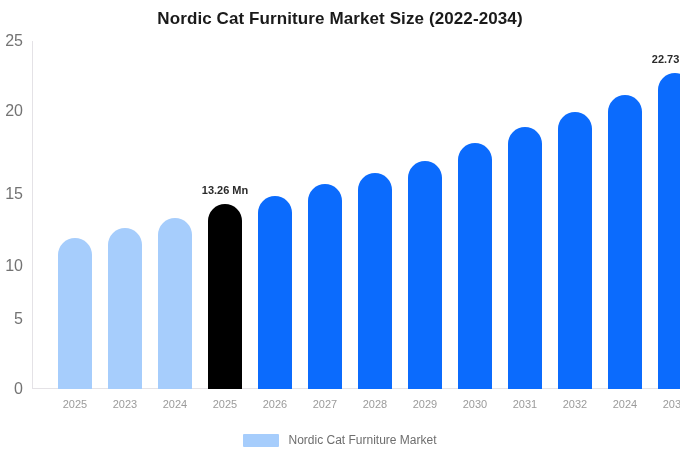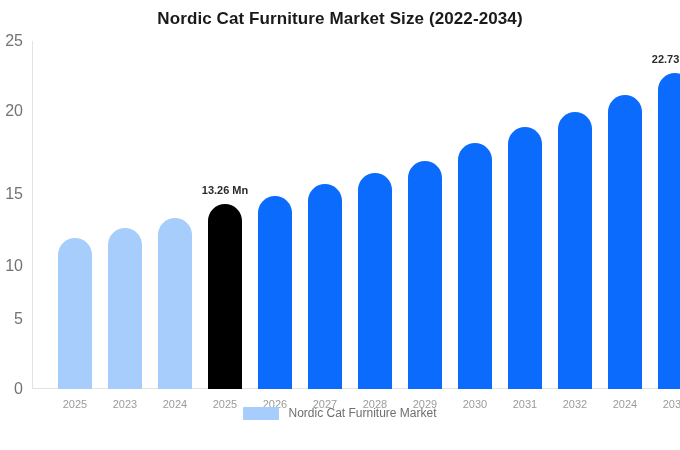--- a/index.html
+++ b/index.html
@@ -108,21 +108,21 @@
     width: 50px;
     text-align: center;
     font-size: 11px;
     color: #9b9b9b;
   }
 
   
   .legend {
     position: absolute;
     left: 0;
-    bottom: 30px;
+    bottom: 3px;
     width: 680px;
     display: flex;
     align-items: center;
     justify-content: center;
   }
   .legend-item {
     display: flex;
     align-items: center;
     gap: 9px;
   }

